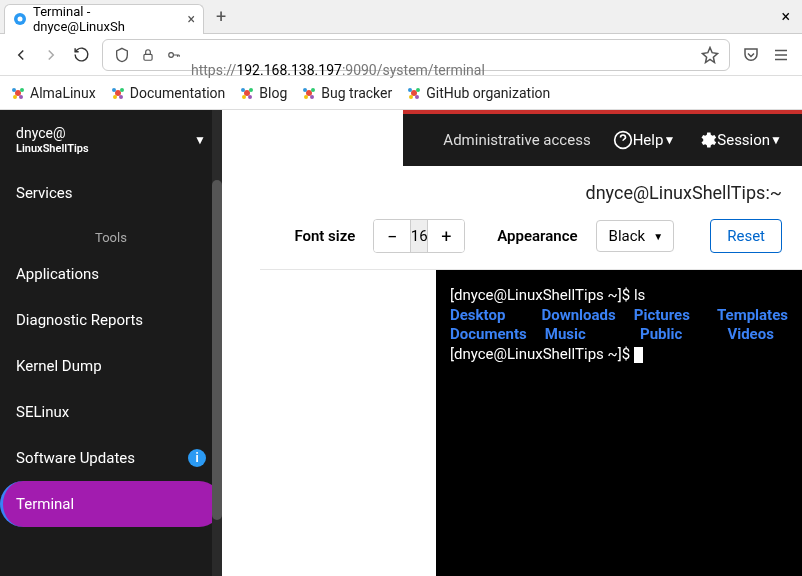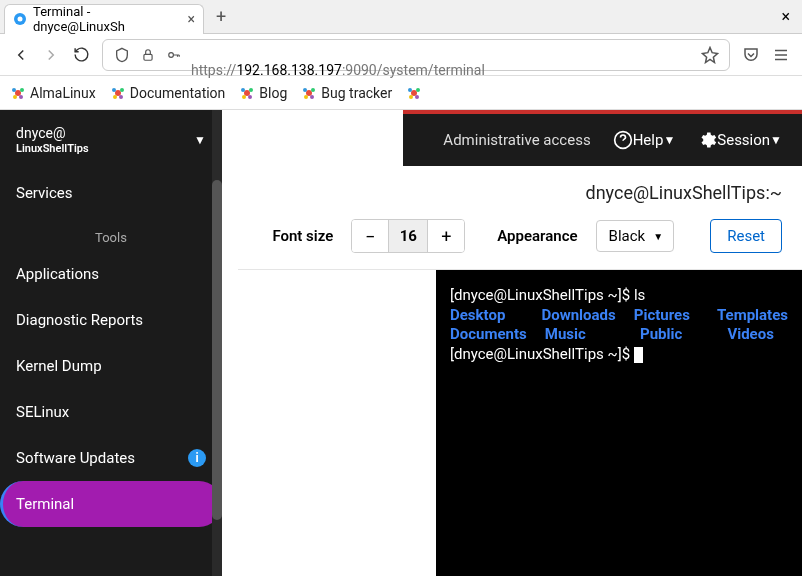--- a/index.html
+++ b/index.html
@@ -46,21 +46,21 @@
 .topbar { height: 56px; background: #1b1b1b; border-top: 4px solid #c9302c; color: #fff; display: flex; align-items: center; justify-content: flex-end; padding: 0 20px; gap: 22px; font-size: 15px; }
 .topbar-item { display: flex; align-items: center; cursor: pointer; }
 .admin-text { color: #ddd; margin-right: auto; margin-left: 20px; }
 
 .term-header { padding: 16px 20px 10px; }
 .term-title { font-size: 18px; color: #222; }
 .term-controls { display: flex; align-items: center; gap: 18px; padding: 6px 20px 16px; font-size: 15px; border-bottom: 1px solid #e5e5e5; }
 .fs-label { font-weight: 600; margin-left: 14px; }
 .stepper { display: flex; border: 1px solid #ccc; border-radius: 4px; overflow: hidden; height: 34px; }
 .stepper button { width: 36px; border: none; background: #fff; font-size: 18px; cursor: pointer; }
-.stepper .val { width: 40px; display: flex; align-items: center; justify-content: center; background: #eee; border-left: 1px solid #ccc; border-right: 1px solid #ccc; font-weight: bold; }
+.stepper .val { width: 18px; display: flex; align-items: center; justify-content: center; background: #eee; border-left: 1px solid #ccc; border-right: 1px solid #ccc; }
 .appearance-sel { border: 1px solid #ccc; border-radius: 4px; padding: 6px 28px 6px 12px; font-size: 15px; cursor: pointer; background: #fff; position: relative; }
 .appearance-sel::after { content: "▼"; font-size: 10px; position: absolute; right: 10px; top: 50%; transform: translateY(-50%); }
 .reset-btn { border: 1px solid #06c; color: #06c; background: #fff; padding: 7px 16px; border-radius: 4px; font-size: 15px; cursor: pointer; }
 
 .terminal { flex: 1; background: #000; color: #fff; font-family: "DejaVu Sans Mono", Consolas, monospace; font-size: 15px; padding: 16px 14px; line-height: 1.3; white-space: pre; overflow: hidden; }
 .terminal .dir { color: #3b82f6; font-weight: bold; }
 .cursor { display: inline-block; width: 9px; height: 16px; background: #fff; vertical-align: text-bottom; }
 
 svg { display: block; }
 </style>
@@ -191,20 +191,21 @@
   <div class="bookmark">
       <span class="bm-icon">
         <svg width="16" height="16">
           <circle cx="8" cy="8" r="3" fill="#e74c3c"></circle>
           <circle cx="4" cy="5" r="2" fill="#3498db"></circle>
           <circle cx="12" cy="5" r="2" fill="#2ecc71"></circle>
           <circle cx="5" cy="12" r="2" fill="#f1c40f"></circle>
           <circle cx="11" cy="12" r="2" fill="#9b59b6"></circle>
         </svg>
       </span>
+      <span>GitHub organization</span>
     </div>
 </div>
 
 <div class="app">
   <div class="sidebar">
     <div class="host-switch">
       <div class="lines">
         <div>dnyce@</div>
         <div class="hostname">LinuxShellTips</div>
       </div>

